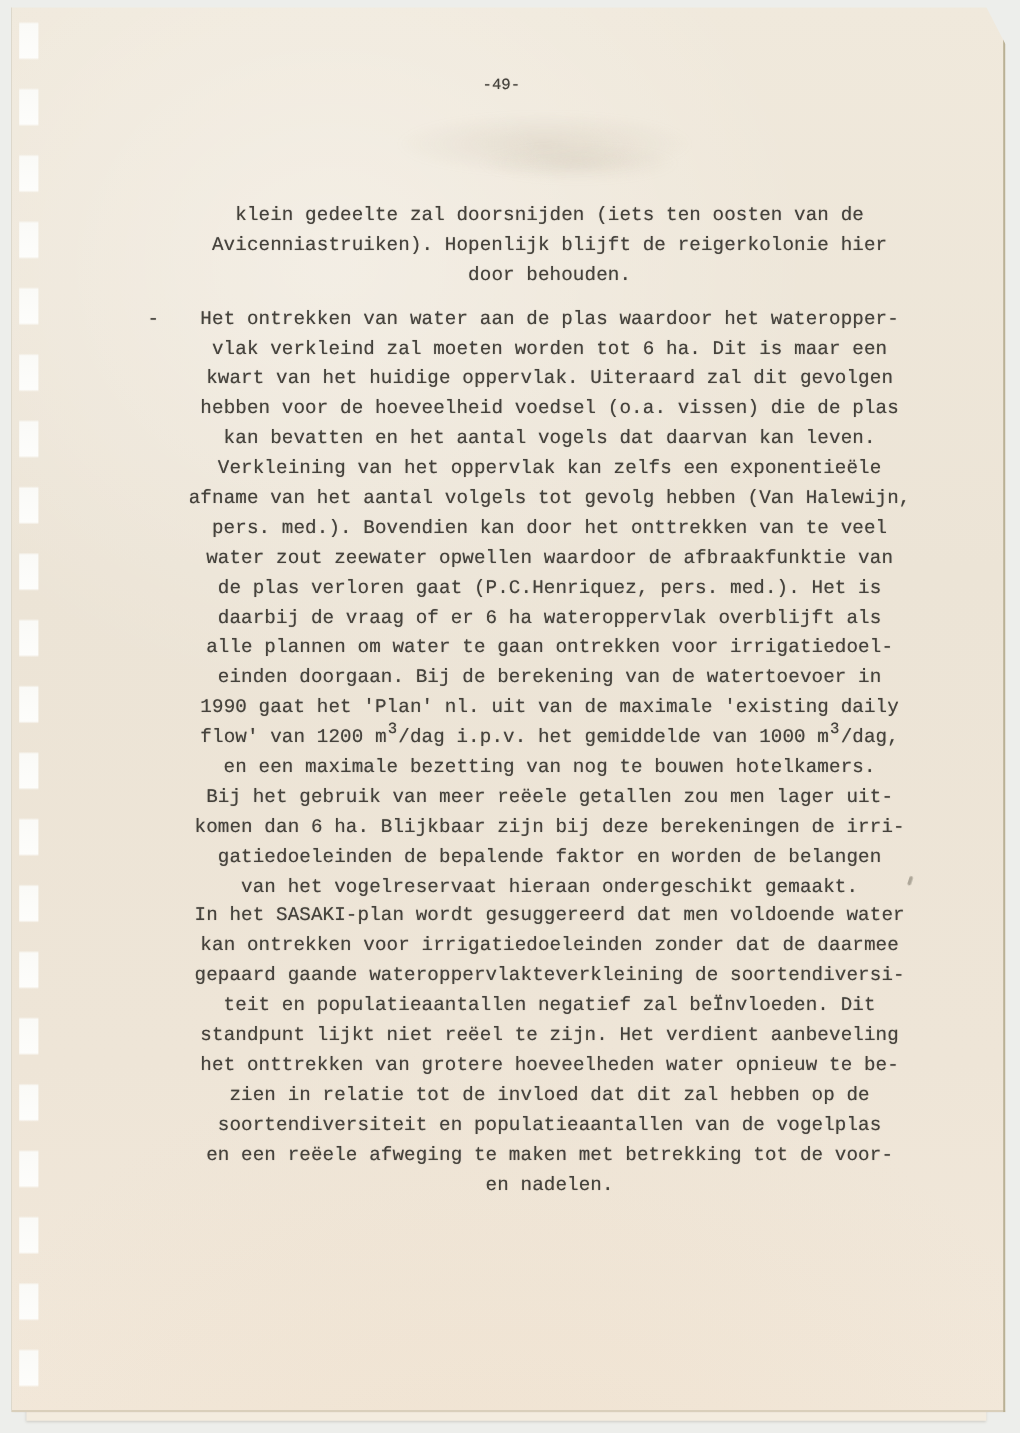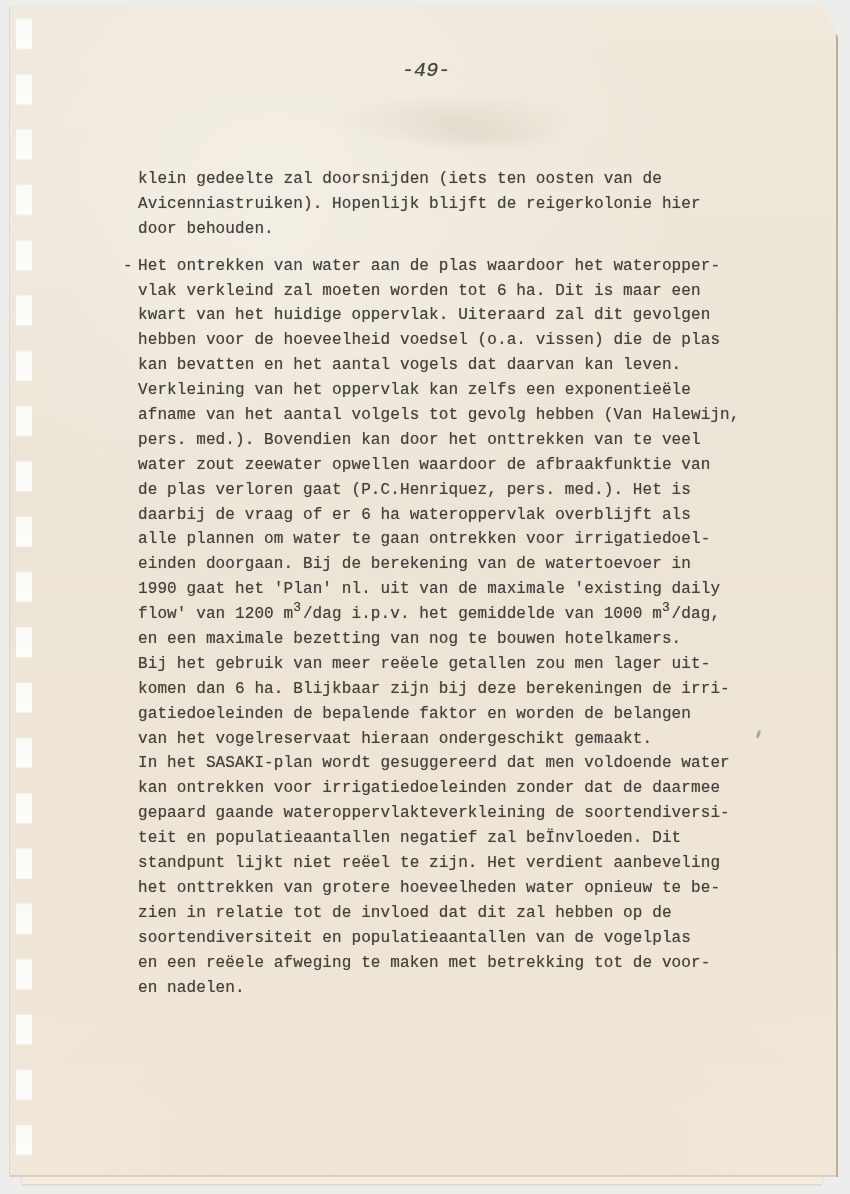--- a/index.html
+++ b/index.html
@@ -48,37 +48,36 @@
   .s2{left:388px;top:114px;width:170px;height:32px;
       background:radial-gradient(ellipse at center, rgba(170,158,136,0.14), rgba(170,158,136,0) 70%);
       filter:blur(3px);}
   .speck{
     position:absolute;left:748px;top:724px;width:3px;height:8px;
     background:rgba(96,90,78,0.45);border-radius:2px;transform:rotate(18deg);
     filter:blur(0.4px);
   }
   .page-number{
     position:absolute;left:393px;top:53px;
-    font-size:20px;line-height:24.9px;letter-spacing:0.1px;
+    font-size:13px;line-height:24.9px;letter-spacing:0.1px;
     color:#45423c;
     text-shadow:0 0 0.8px rgba(69,66,60,0.65);
-    font-style:italic;
   }
   .text-block{
     position:absolute;left:129px;top:161px;width:640px;
     font-size:16px;line-height:24.9px;letter-spacing:0.1px;
     color:#45423c;
     text-shadow:0 0 0.8px rgba(69,66,60,0.60);
     white-space:pre;
   }
   .para{position:relative;}
   .para.spaced{margin-top:12px;}
   .para .bullet{position:absolute;left:-15px;top:0;}
   .para.bulleted{margin-left:0;}
-  .line{height:24.9px;}
+  .line{height:24.9px;text-align:center;}
   .sup{
     display:inline-block;
     font-size:13px;
     transform:translateY(-7px);
     width:9.7px;
   }
 </style>
 </head>
 <body>
 

